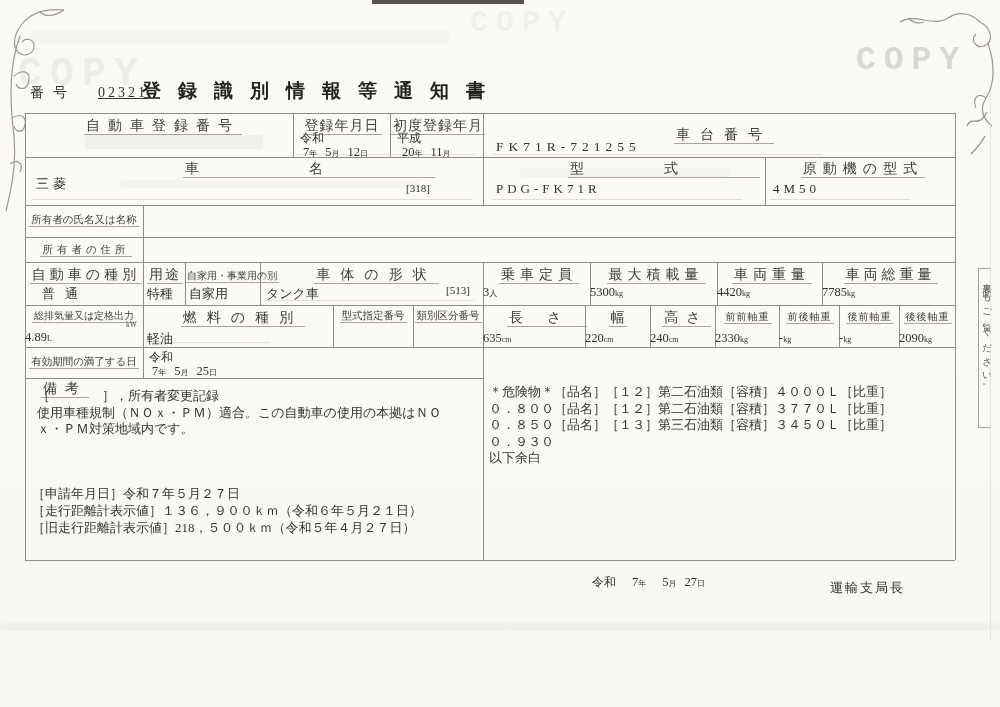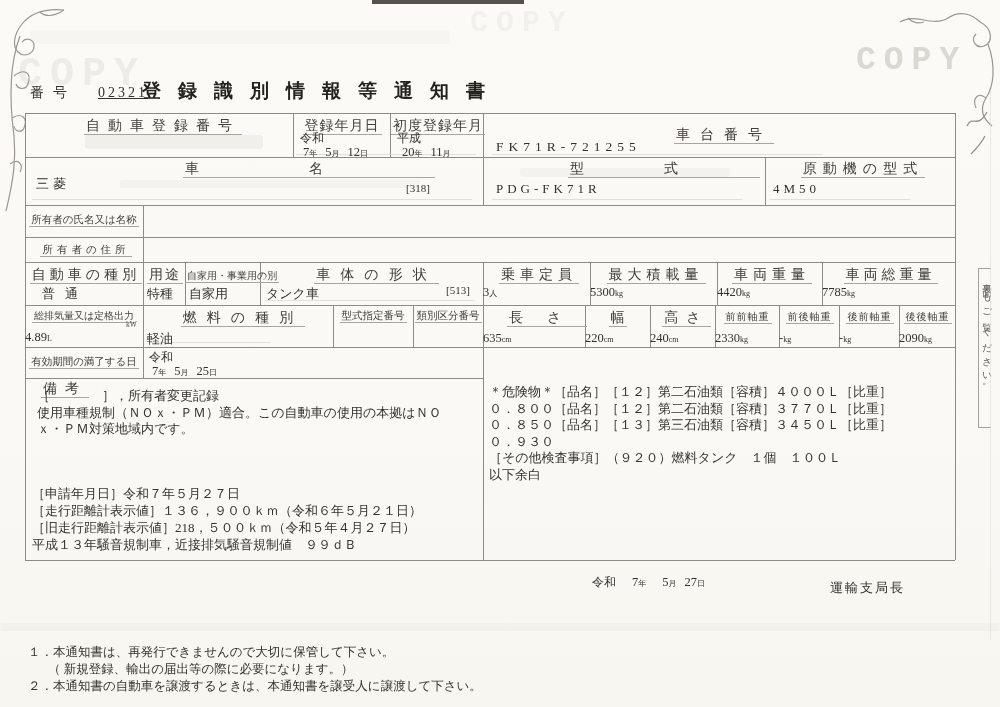--- a/index.html
+++ b/index.html
@@ -215,41 +215,34 @@
   <div class="hlabel ls8" style="left:33px;top:380px;width:46px;text-align:left"><span>備考</span></div>
   <div class="block" style="left:37px;top:388px">
     <div>［　　　　］，所有者変更記録</div>
     <div>使用車種規制（ＮＯｘ・ＰＭ）適合。この自動車の使用の本拠はＮＯ</div>
     <div>ｘ・ＰＭ対策地域内です。</div>
   </div>
   <div class="block" style="left:32px;top:486px;line-height:17px">
     <div style="height:17px">［申請年月日］令和７年５月２７日</div>
     <div style="height:17px">［走行距離計表示値］１３６，９００ｋｍ（令和６年５月２１日）</div>
     <div style="height:17px">［旧走行距離計表示値］218，５００ｋｍ（令和５年４月２７日）</div>
-    <div style="height:17px">平成１３年騒音規制車，近接排気騒音規制値　９９ｄＢ</div>
   </div>
   <div class="block" style="left:489px;top:384px">
     <div>＊危険物＊［品名］［１２］第二石油類［容積］４０００Ｌ［比重］</div>
     <div>０．８００［品名］［１２］第二石油類［容積］３７７０Ｌ［比重］</div>
     <div>０．８５０［品名］［１３］第三石油類［容積］３４５０Ｌ［比重］</div>
     <div>０．９３０</div>
-    <div>［その他検査事項］（９２０）燃料タンク　１個　１００Ｌ</div>
     <div>以下余白</div>
   </div>
 
   <div class="vl" style="left:978px;top:268px;height:160px;background:#a3a19b"></div>
   <div class="hl" style="left:978px;top:268px;width:13px;background:#a3a19b"></div>
   <div class="hl" style="left:978px;top:427px;width:13px;background:#a3a19b"></div>
   <div class="side-note">裏面もご覧ください。</div>
 
   <div class="val" style="left:592px;top:574px">
     <span class="era">令和</span><span class="gap-l"></span><span class="dnum">7</span><span class="u">年</span><span class="gap-l"></span><span class="dnum">5</span><span class="u">月</span><span class="gap"></span><span class="dnum">27</span><span class="u">日</span>
   </div>
   <div class="val ls2" style="left:828px;top:579px">運輸支局長</div>
 
-  <div class="footer">
-    <div>１．本通知書は、再発行できませんので大切に保管して下さい。</div>
-    <div>（ 新規登録、輸出の届出等の際に必要になります。）</div>
-    <div>２．本通知書の自動車を譲渡するときは、本通知書を譲受人に譲渡して下さい。</div>
-  </div>
 
   <div class="vl" style="left:990px;top:90px;height:550px;background:#dcdad4;opacity:.6"></div>
 </div>
 
 </body></html>

